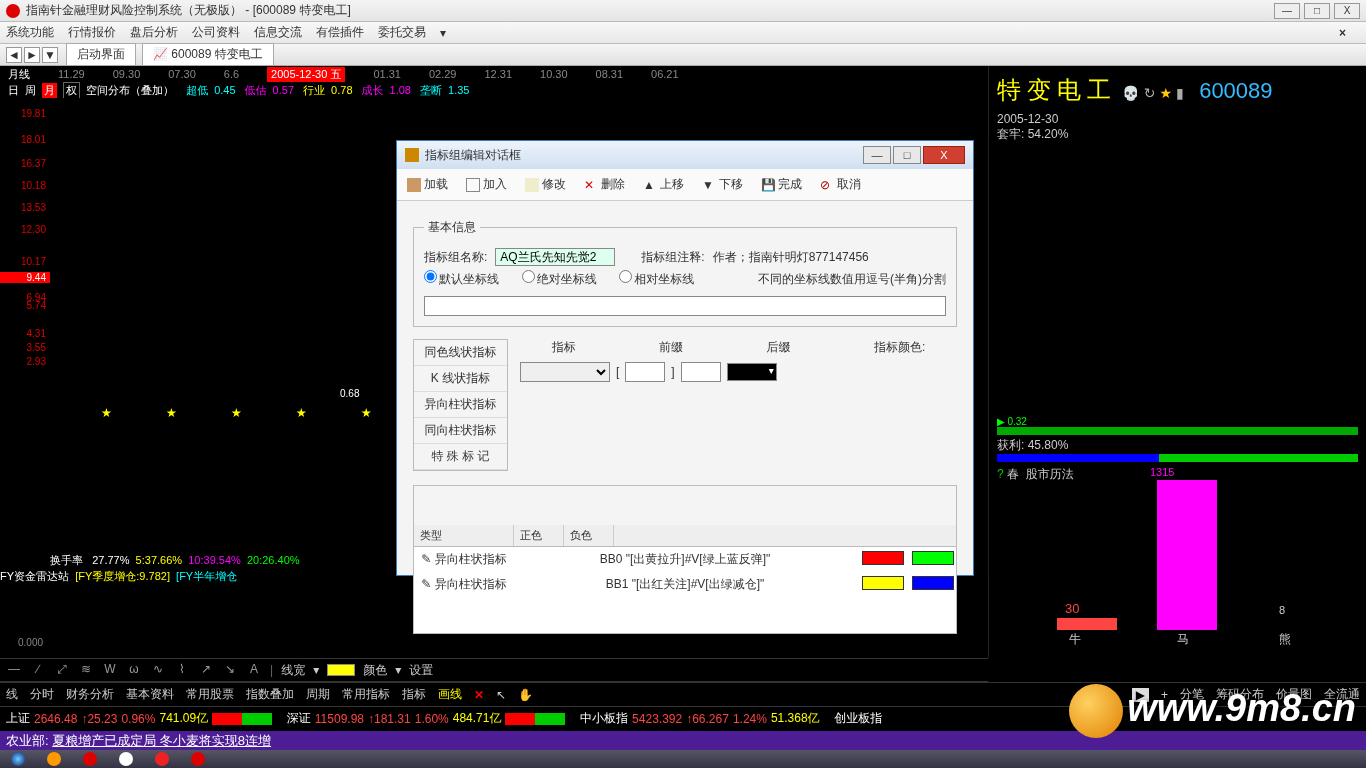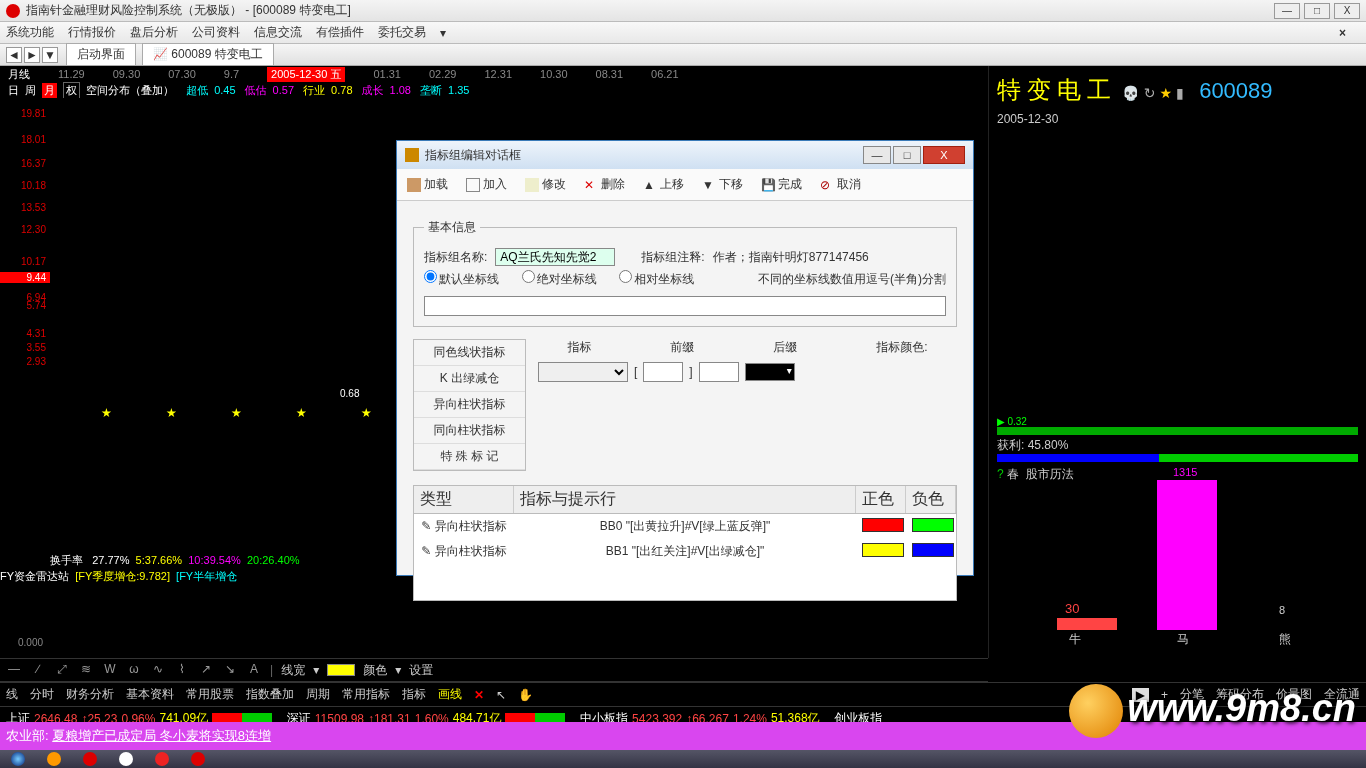--- a/index.html
+++ b/index.html
@@ -62,21 +62,21 @@
 .subtabs span { cursor:pointer;}
 .subtabs .active { color:#ff0;}
 .subtabs .redx { color:#f00;font-weight:bold;}
 
 
 .ticker { position:absolute;left:0;bottom:38px;right:0;height:24px;background:#000;display:flex;align-items:center;padding:0 6px;font-size:12px;color:#fff;border-top:1px solid #333;gap:4px;}
 .ticker .up{color:#f44;} .ticker .idx{color:#fff;} .ticker .amt{color:#ff0;}
 .minibar { width:60px;height:12px;display:inline-block;background:linear-gradient(90deg,#f00 50%,#0c0 50%);vertical-align:middle;}
 
 
-.news { position:absolute;left:0;bottom:18px;right:0;height:28px;background:#d946ef;color:#fff;display:flex;align-items:center;padding:0 6px;font-size:13px;}
+.news { position:absolute;left:0;bottom:18px;right:0;height:19px;background:#4c1d95;color:#fff;display:flex;align-items:center;padding:0 6px;font-size:13px;}
 .news .hl { text-decoration:underline;}
 
 
 .taskbar { position:absolute;left:0;bottom:0;right:0;height:18px;background:linear-gradient(#556,#334);display:flex;align-items:center;}
 .taskbar .tbtn { width:36px;height:18px;display:flex;align-items:center;justify-content:center;}
 .taskbar .orb { width:14px;height:14px;border-radius:50%;}
 
 
 .dialog { position:absolute;left:396px;top:140px;width:578px;height:436px;background:#f4f4f4;border:1px solid #3a7ab8;box-shadow:0 0 12px rgba(0,0,0,.5);}
 .dialog .dtitle { height:28px;background:linear-gradient(#eef4fb,#cfe0f2);display:flex;align-items:center;padding:0 8px;color:#333;font-size:12px;}
@@ -88,30 +88,30 @@
 .dialog .toolbar .tbtn2 { display:flex;align-items:center;gap:3px;cursor:pointer;}
 .dialog .toolbar .ti { width:14px;height:14px;display:inline-block;}
 .dialog .body { padding:10px 16px;font-size:12px;color:#333;}
 .dialog fieldset { border:1px solid #bbb;padding:8px 10px 10px;margin-top:8px;}
 .dialog legend { padding:0 4px;}
 .frow { display:flex;align-items:center;gap:8px;margin:4px 0;}
 .frow input[type=text]{border:1px solid #888;height:18px;padding:0 4px;font-size:12px;}
 .frow input[type=radio]{margin-right:2px;}
 .fullinput { width:100%;height:20px;border:1px solid #888;margin-top:4px;}
 .midsec { display:flex;margin-top:12px;gap:12px;}
-.typetabs { width:113px;border:1px solid #bbb;}
+.typetabs { width:95px;border:1px solid #bbb;}
 .typetabs div { padding:4px 8px;border-bottom:1px solid #ddd;cursor:pointer;text-align:center;}
 .cfg { flex:1;}
 .cfg .hdr { display:flex;gap:20px;margin-bottom:6px;justify-content:space-around;}
 .cfg .ctrls { display:flex;gap:6px;align-items:center;}
 .cfg select,.cfg input { border:1px solid #888;height:20px;font-size:12px;}
 .colorbox { width:50px;height:18px;background:#000;border:1px solid #888;position:relative;}
 .colorbox:after{content:"▾";position:absolute;right:2px;top:1px;color:#fff;font-size:10px;}
 .tbl { margin-top:14px;border:1px solid #bbb;}
-.tbl .thdr { display:flex;background:#eee;border-bottom:1px solid #bbb;font-size:16px;}
+.tbl .thdr { display:flex;background:#eee;border-bottom:1px solid #bbb;font-size:11px;margin-top:39px;}
 .tbl .thdr div { padding:3px 6px;border-right:1px solid #ccc;}
 .tbl .trow { display:flex;font-size:12px;align-items:center;padding:2px 0;}
 .tbl .trow div { padding:2px 6px;text-align:center;}
 .cbox { width:42px;height:14px;display:inline-block;border:1px solid #333;}
 .tbl .tbody { height:86px;background:#fff;overflow:auto;}
 
 
 .watermark { position:absolute;right:10px;bottom:30px;font-size:38px;font-weight:bold;color:#fff;text-shadow:2px 2px 4px #000;font-style:italic;}
 .watermark .ball { display:inline-block;width:54px;height:54px;background:radial-gradient(circle at 35% 35%,#ffd060,#e08000);border-radius:50%;vertical-align:middle;margin-right:4px;}
 </style>
@@ -145,21 +145,21 @@
   <span class="navbtn">▼</span>
   <span class="tab">启动界面</span>
   <span class="tab">📈 <span>600089  特变电工</span></span>
 </div>
 
 <div class="timeline">
   <span class="lbl-white">月线</span>
   <span>11.29</span>
     <span>09.30</span>
   <span>07.30</span>
-    <span>9.7</span>
+    <span>6.6</span>
   <span class="sel"><span>2005-12-30</span> <span>五</span></span>
   <span>01.31</span>
     <span>02.29</span>
   <span>12.31</span>
     <span>10.30</span>
   <span>08.31</span>
     <span>06.21</span>
 </div>
 
 <div class="indrow">
@@ -217,33 +217,34 @@
   <div class="zero-lbl">0.000</div>
 </div>
 
 <div class="rpanel">
   <div>
     <span class="stockname">特变电工</span>
     <span class="iconrow"><span>💀</span><span>↻</span><span style="color:#fc0">★</span><span>▮</span></span>
     <span class="code">600089</span>
   </div>
   <div style="color:#ccc;margin-top:6px;">2005-12-30</div>
+  <div style="color:#ccc;"><span>套牢:</span> <span>54.20%</span></div>
   <div class="huobar">
     <div style="color:#0f0;font-size:10px;">▶ <span>0.32</span></div>
     <div class="bar"></div>
     <div style="color:#ccc;margin-top:2px;"><span>获利:</span> <span>45.80%</span></div>
     <div class="bar2"></div>
     <div style="color:#ccc;margin-top:4px;"><span style="color:#0c0">?</span> <span>春</span>&nbsp;&nbsp;<span>股市历法</span></div>
   </div>
   <div class="histo">
     <div class="histo-bar" style="left:60px;height:12px;background:#f44;"></div>
     <div style="position:absolute;left:68px;bottom:34px;color:#f44;font-size:13px;">30</div>
     <div style="position:absolute;left:72px;bottom:2px;color:#ccc;">牛</div>
     <div class="histo-bar" style="left:160px;height:150px;"></div>
-    <div style="position:absolute;left:176px;bottom:172px;color:#f0f;font-size:11px;">1315</div>
+    <div style="position:absolute;left:153px;bottom:172px;color:#f0f;font-size:11px;">1315</div>
     <div style="position:absolute;left:180px;bottom:2px;color:#ccc;">马</div>
     <div style="position:absolute;left:282px;bottom:34px;color:#ccc;font-size:11px;">8</div>
     <div style="position:absolute;left:282px;bottom:2px;color:#ccc;">熊</div>
   </div>
 </div>
 
 <div class="drawbar">
   <span class="tool">—</span>
   <span class="tool">∕</span>
   <span class="tool">⤢</span>
@@ -384,21 +385,21 @@
         <label><input type="radio" style=""><span>相对坐标线</span></label>
         <span style="flex:1"></span>
         <span>不同的坐标线数值用逗号(半角)分割</span>
       </div>
       <input class="fullinput" type="text" style="">
     </fieldset>
 
     <div class="midsec">
       <div class="typetabs">
         <div>同色线状指标</div>
-        <div>K 出绿减仓</div>
+        <div>K 线状指标</div>
         <div>异向柱状指标</div>
         <div>同向柱状指标</div>
         <div>特 殊 标 记</div>
       </div>
       <div class="cfg">
         <div class="hdr">
           <span>指标</span>
           <span>前缀</span>
           <span>后缀</span>
           <span>指标颜色:</span>
@@ -410,21 +411,20 @@
             <span>]</span>
           <input type="text" style="width: 40px;">
           <div class="colorbox"></div>
         </div>
       </div>
     </div>
 
     <div class="tbl">
       <div class="thdr">
         <div style="width:100px">类型</div>
-        <div style="flex:1">指标与提示行</div>
         <div style="width:50px">正色</div>
         <div style="width:50px">负色</div>
       </div>
       <div class="tbody">
       <div class="trow">
         <div style="width:100px">✎ <span>异向柱状指标</span></div>
         <div style="flex:1">BB0 "[出黄拉升]#V[绿上蓝反弹]"</div>
         <div style="width:50px"><span class="cbox" style="background:#f00"></span></div>
         <div style="width:50px"><span class="cbox" style="background:#0f0"></span></div>
       </div>

